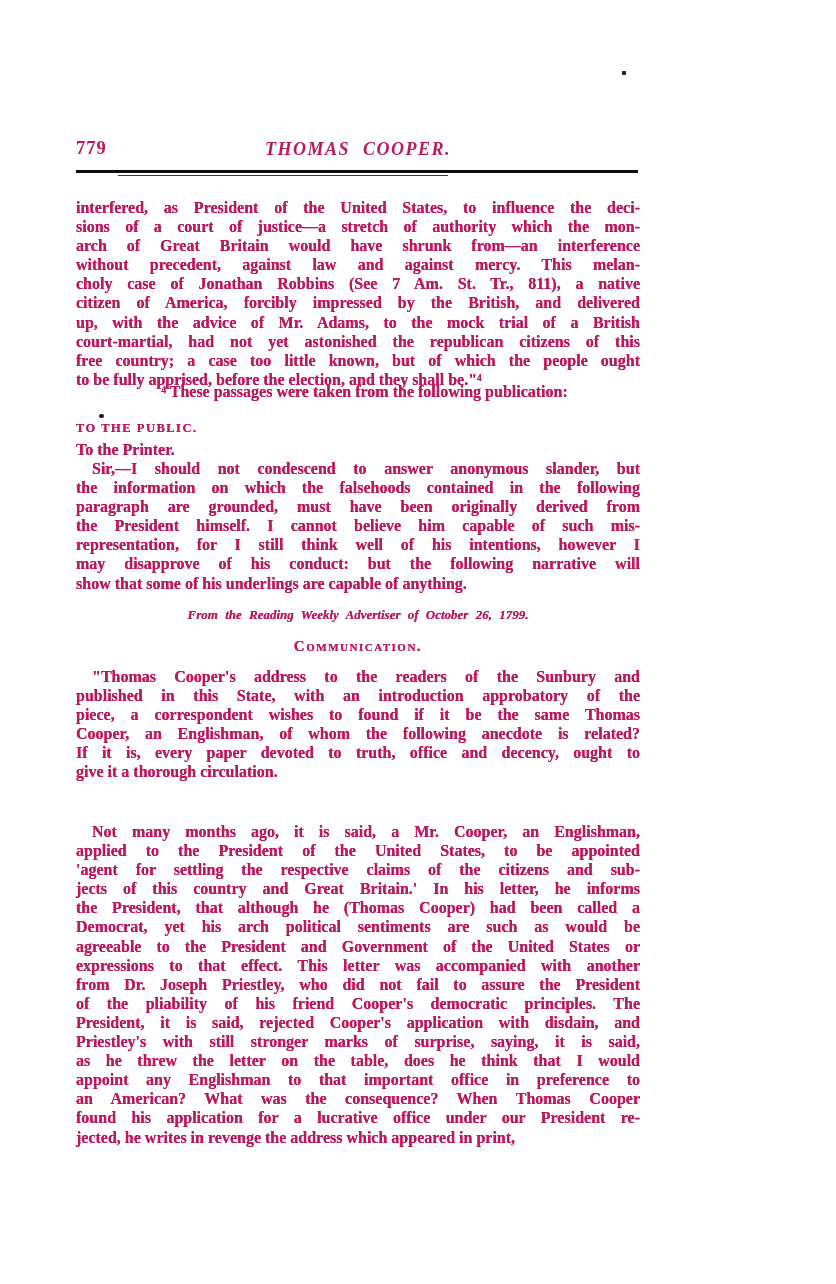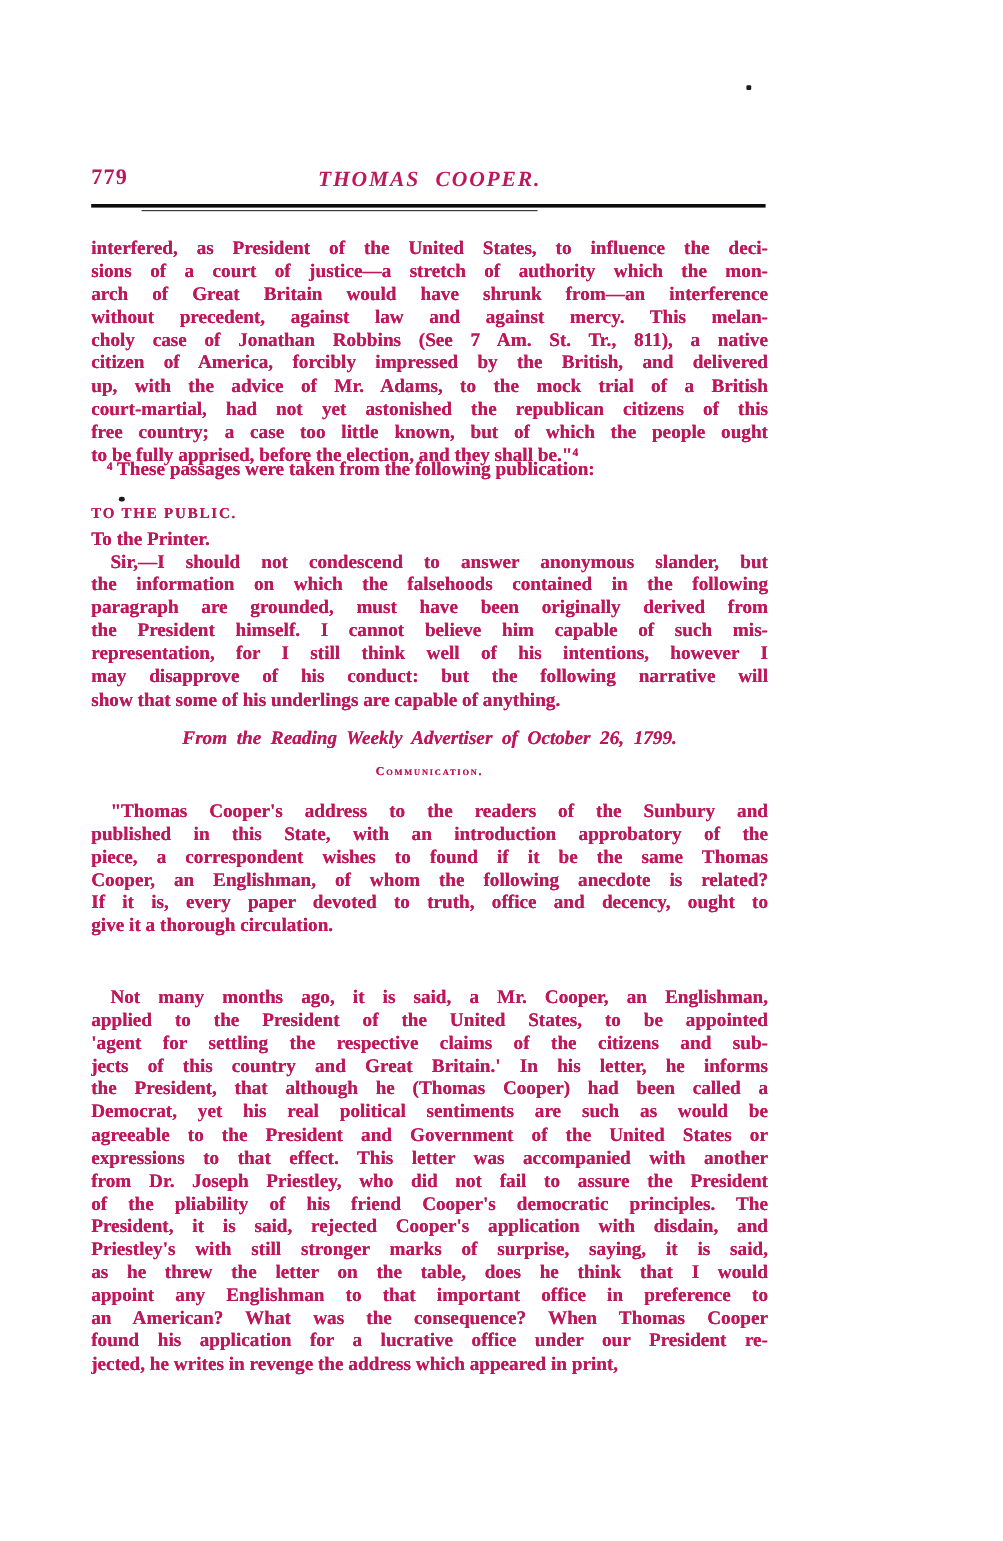--- a/index.html
+++ b/index.html
@@ -26,36 +26,36 @@
   
   .para, .footnote, .salutation {
     font-size:16px; font-weight:bold; line-height:19.1px;
     text-shadow:0 0 0.3px currentColor;
   }
   .tline { text-align:justify; text-align-last:justify; }
   .para .tline:last-child { text-align-last:left; }
   .para.indent .tline:first-child { text-indent:16px; }
 
   .p1 { top:186px;margin-top:12px; }
-  .footnote { top:382px; text-indent:13px; }
+  .footnote { top:382px; text-indent:13px;text-align:center; }
   .heading-public {
     top:421px; text-align:left;
     font-size:12.5px; font-weight:bold; letter-spacing:1.5px;
     text-shadow:0 0 0.3px currentColor;
   }
   .salutation { top:440px; }
   .p2 { top:459px; }
   .source-heading {
     top:607px; text-align:center;
-    font-size:16px; font-weight:bold; font-style:italic;
+    font-size:13px; font-weight:bold; font-style:italic;
     word-spacing:4px; text-shadow:0 0 0.3px currentColor;
   }
   .communication {
     top:638px; text-align:center;
-    font-size:10px; font-weight:bold; font-variant:small-caps;
+    font-size:15px; font-weight:bold; font-variant:small-caps;
     letter-spacing:1.5px; text-shadow:0 0 0.3px currentColor;
   }
   .p3 { top:667px; }
   .p4 { top:822px; }
 
   
   .speck { position:absolute; background:#1c1b1a; }
   .s1 { left:622px; top:71px; width:4px; height:4px; border-radius:1px; }
   .s2 { left:99px;  top:414px; width:5px; height:4px; border-radius:2px; }
 </style>
@@ -110,21 +110,21 @@
       <div class="tline">If it is, every paper devoted to truth, office and decency, ought to</div>
       <div class="tline">give it a thorough circulation.</div>
     </div>
 
   <div class="block para p4 indent">
       <div class="tline">Not many months ago, it is said, a Mr. Cooper, an Englishman,</div>
       <div class="tline">applied to the President of the United States, to be appointed</div>
       <div class="tline">'agent for settling the respective claims of the citizens and sub-</div>
       <div class="tline">jects of this country and Great Britain.'   In his letter, he informs</div>
       <div class="tline">the President, that although he (Thomas Cooper) had been called a</div>
-      <div class="tline">Democrat, yet his real political sentiments are such as would be</div>
+      <div class="tline">Democrat, yet his arch political sentiments are such as would be</div>
       <div class="tline">agreeable to the President and Government of the United States or</div>
       <div class="tline">expressions to that effect.  This letter was accompanied with another</div>
       <div class="tline">from Dr. Joseph Priestley, who did not fail to assure the President</div>
       <div class="tline">of the pliability of his friend Cooper's democratic principles.  The</div>
       <div class="tline">President, it is said, rejected Cooper's application with disdain, and</div>
       <div class="tline">Priestley's with still stronger marks of surprise, saying, it is said,</div>
       <div class="tline">as he threw the letter on the table, does he think that I would</div>
       <div class="tline">appoint any Englishman to that important office in preference to</div>
       <div class="tline">an American?  What was the consequence?  When Thomas Cooper</div>
       <div class="tline">found his application for a lucrative office under our President re-</div>

